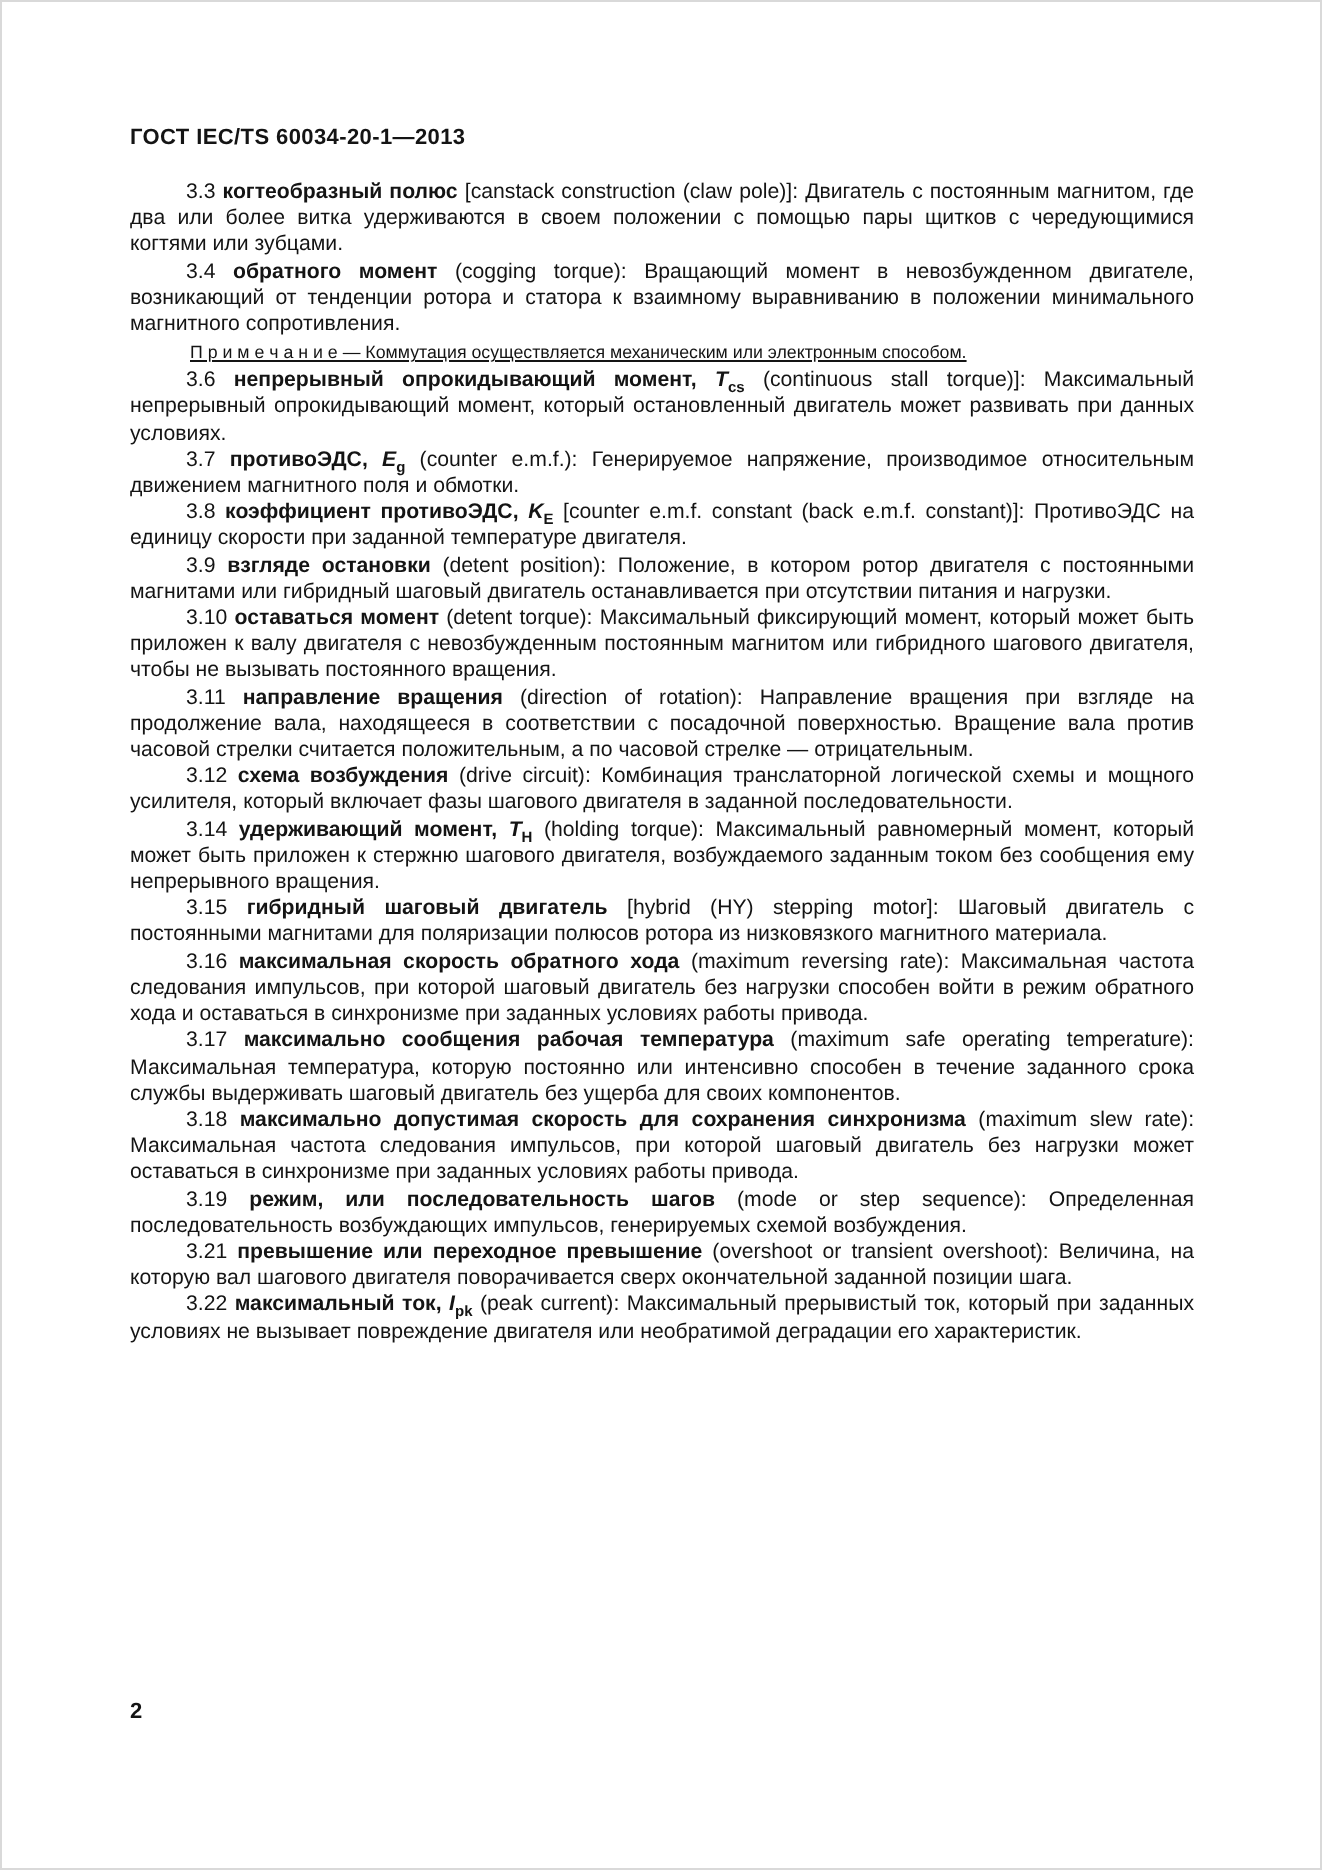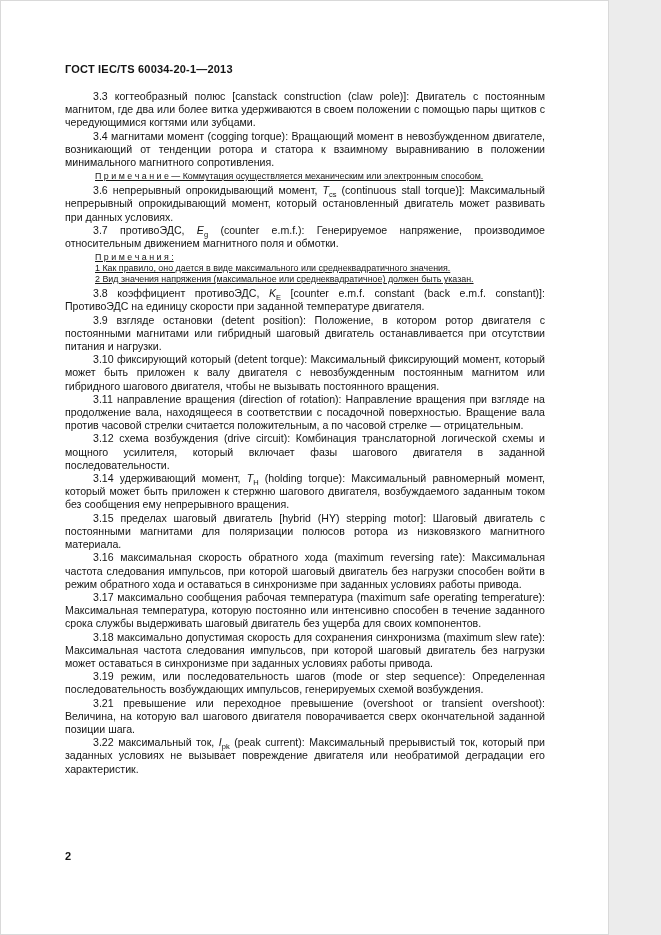--- a/index.html
+++ b/index.html
@@ -1,61 +1,54 @@
 <!DOCTYPE html>
 <html><head>
 <meta charset="utf-8">
 <style>
   html,body{margin:0;padding:0;background:#ececec;}
   .page{
-    width:609px;height:935px;background:#ffffff;box-sizing:border-box;
+    width:661px;height:935px;background:#ffffff;box-sizing:border-box;
     padding:62px 63px 0 64px;position:relative;overflow:hidden;
     font-family:"Liberation Sans",sans-serif;color:#141414;
     border:1px solid #d9d9d9;
   }
   .doc-header{font-weight:bold;font-size:11px;letter-spacing:.2px;margin:0 0 15px 0;}
   .content{width:100%;}
   .para{
     margin:0;text-indent:28px;font-size:10.6px;line-height:13.2px;
     text-align:justify;
   }
-  .para b{font-weight:normal;}
+  .para b{font-weight:bold;}
   .para b i{font-style:italic;}
   sub{font-size:7.5px;line-height:0;margin-top:48px;}
   .note{
     margin:2px 0 2px 30px;font-size:8.9px;line-height:11px;text-align:justify;text-decoration:underline;
   }
   .note .note-items div{margin-left:0;}
   .page-number{position:absolute;left:64px;bottom:72px;font-weight:bold;font-size:11px;}
 </style>
 </head>
 <body>
 
 <div class="page">
   <div class="doc-header">ГОСТ IEC/TS 60034-20-1—2013</div>
   <div class="content">
       <p class="para">3.3 <b>когтеобразный полюс</b> [canstack construction (claw pole)]: Двигатель с постоянным магнитом, где два или более витка удерживаются в своем положении с помощью пары щитков с чередующимися когтями или зубцами.</p>
-      <p class="para">3.4 <b>магнитами момент</b> (cogging torque): Вращающий момент в невозбужденном двигателе, возникающий от тенденции ротора и статора к взаимному выравниванию в положении минимального магнитного сопротивления.</p>
+      <p class="para">3.4 <b>обратного момент</b> (cogging torque): Вращающий момент в невозбужденном двигателе, возникающий от тенденции ротора и статора к взаимному выравниванию в положении минимального магнитного сопротивления.</p>
       <p class="note">П р и м е ч а н и е — Коммутация осуществляется механическим или электронным способом.</p>
       <p class="para">3.6 <b>непрерывный опрокидывающий момент, <i>T</i><sub>cs</sub></b> (continuous stall torque)]: Максимальный непрерывный опрокидывающий момент, который остановленный двигатель может развивать при данных условиях.</p>
       <p class="para">3.7 <b>противоЭДС, <i>E</i><sub>g</sub></b> (counter e.m.f.): Генерируемое напряжение, производимое относительным движением магнитного поля и обмотки.</p>
-      <div class="note">
-        <div>П р и м е ч а н и я :</div>
-        <div class="note-items">
-          <div>1 Как правило, оно дается в виде максимального или среднеквадратичного значения.</div>
-          <div>2 Вид значения напряжения (максимальное или среднеквадратичное) должен быть указан.</div>
-        </div>
-      </div>
       <p class="para">3.8 <b>коэффициент противоЭДС, <i>K</i><sub>E</sub></b> [counter e.m.f. constant (back e.m.f. constant)]: ПротивоЭДС на единицу скорости при заданной температуре двигателя.</p>
       <p class="para">3.9 <b>взгляде остановки</b> (detent position): Положение, в котором ротор двигателя с постоянными магнитами или гибридный шаговый двигатель останавливается при отсутствии питания и нагрузки.</p>
-      <p class="para">3.10 <b>фиксирующий который</b> (detent torque): Максимальный фиксирующий момент, который может быть приложен к валу двигателя с невозбужденным постоянным магнитом или гибридного шагового двигателя, чтобы не вызывать постоянного вращения.</p>
+      <p class="para">3.10 <b>оставаться момент</b> (detent torque): Максимальный фиксирующий момент, который может быть приложен к валу двигателя с невозбужденным постоянным магнитом или гибридного шагового двигателя, чтобы не вызывать постоянного вращения.</p>
       <p class="para">3.11 <b>направление вращения</b> (direction of rotation): Направление вращения при взгляде на продолжение вала, находящееся в соответствии с посадочной поверхностью. Вращение вала против часовой стрелки считается положительным, а по часовой стрелке — отрицательным.</p>
       <p class="para">3.12 <b>схема возбуждения</b> (drive circuit): Комбинация транслаторной логической схемы и мощного усилителя, который включает фазы шагового двигателя в заданной последовательности.</p>
       <p class="para">3.14 <b>удерживающий момент, <i>T</i><sub>H</sub></b> (holding torque): Максимальный равномерный момент, который может быть приложен к стержню шагового двигателя, возбуждаемого заданным током без сообщения ему непрерывного вращения.</p>
-      <p class="para">3.15 <b>пределах шаговый двигатель</b> [hybrid (HY) stepping motor]: Шаговый двигатель с постоянными магнитами для поляризации полюсов ротора из низковязкого магнитного материала.</p>
+      <p class="para">3.15 <b>гибридный шаговый двигатель</b> [hybrid (HY) stepping motor]: Шаговый двигатель с постоянными магнитами для поляризации полюсов ротора из низковязкого магнитного материала.</p>
       <p class="para">3.16 <b>максимальная скорость обратного хода</b> (maximum reversing rate): Максимальная частота следования импульсов, при которой шаговый двигатель без нагрузки способен войти в режим обратного хода и оставаться в синхронизме при заданных условиях работы привода.</p>
       <p class="para">3.17 <b>максимально сообщения рабочая температура</b> (maximum safe operating temperature): Максимальная температура, которую постоянно или интенсивно способен в течение заданного срока службы выдерживать шаговый двигатель без ущерба для своих компонентов.</p>
       <p class="para">3.18 <b>максимально допустимая скорость для сохранения синхронизма</b> (maximum slew rate): Максимальная частота следования импульсов, при которой шаговый двигатель без нагрузки может оставаться в синхронизме при заданных условиях работы привода.</p>
       <p class="para">3.19 <b>режим, или последовательность шагов</b> (mode or step sequence): Определенная последовательность возбуждающих импульсов, генерируемых схемой возбуждения.</p>
       <p class="para">3.21 <b>превышение или переходное превышение</b> (overshoot or transient overshoot): Величина, на которую вал шагового двигателя поворачивается сверх окончательной заданной позиции шага.</p>
       <p class="para">3.22 <b>максимальный ток, <i>I</i><sub>pk</sub></b> (peak current): Максимальный прерывистый ток, который при заданных условиях не вызывает повреждение двигателя или необратимой деградации его характеристик.</p>
     </div>
   <div class="page-number">2</div>
 </div>
 

